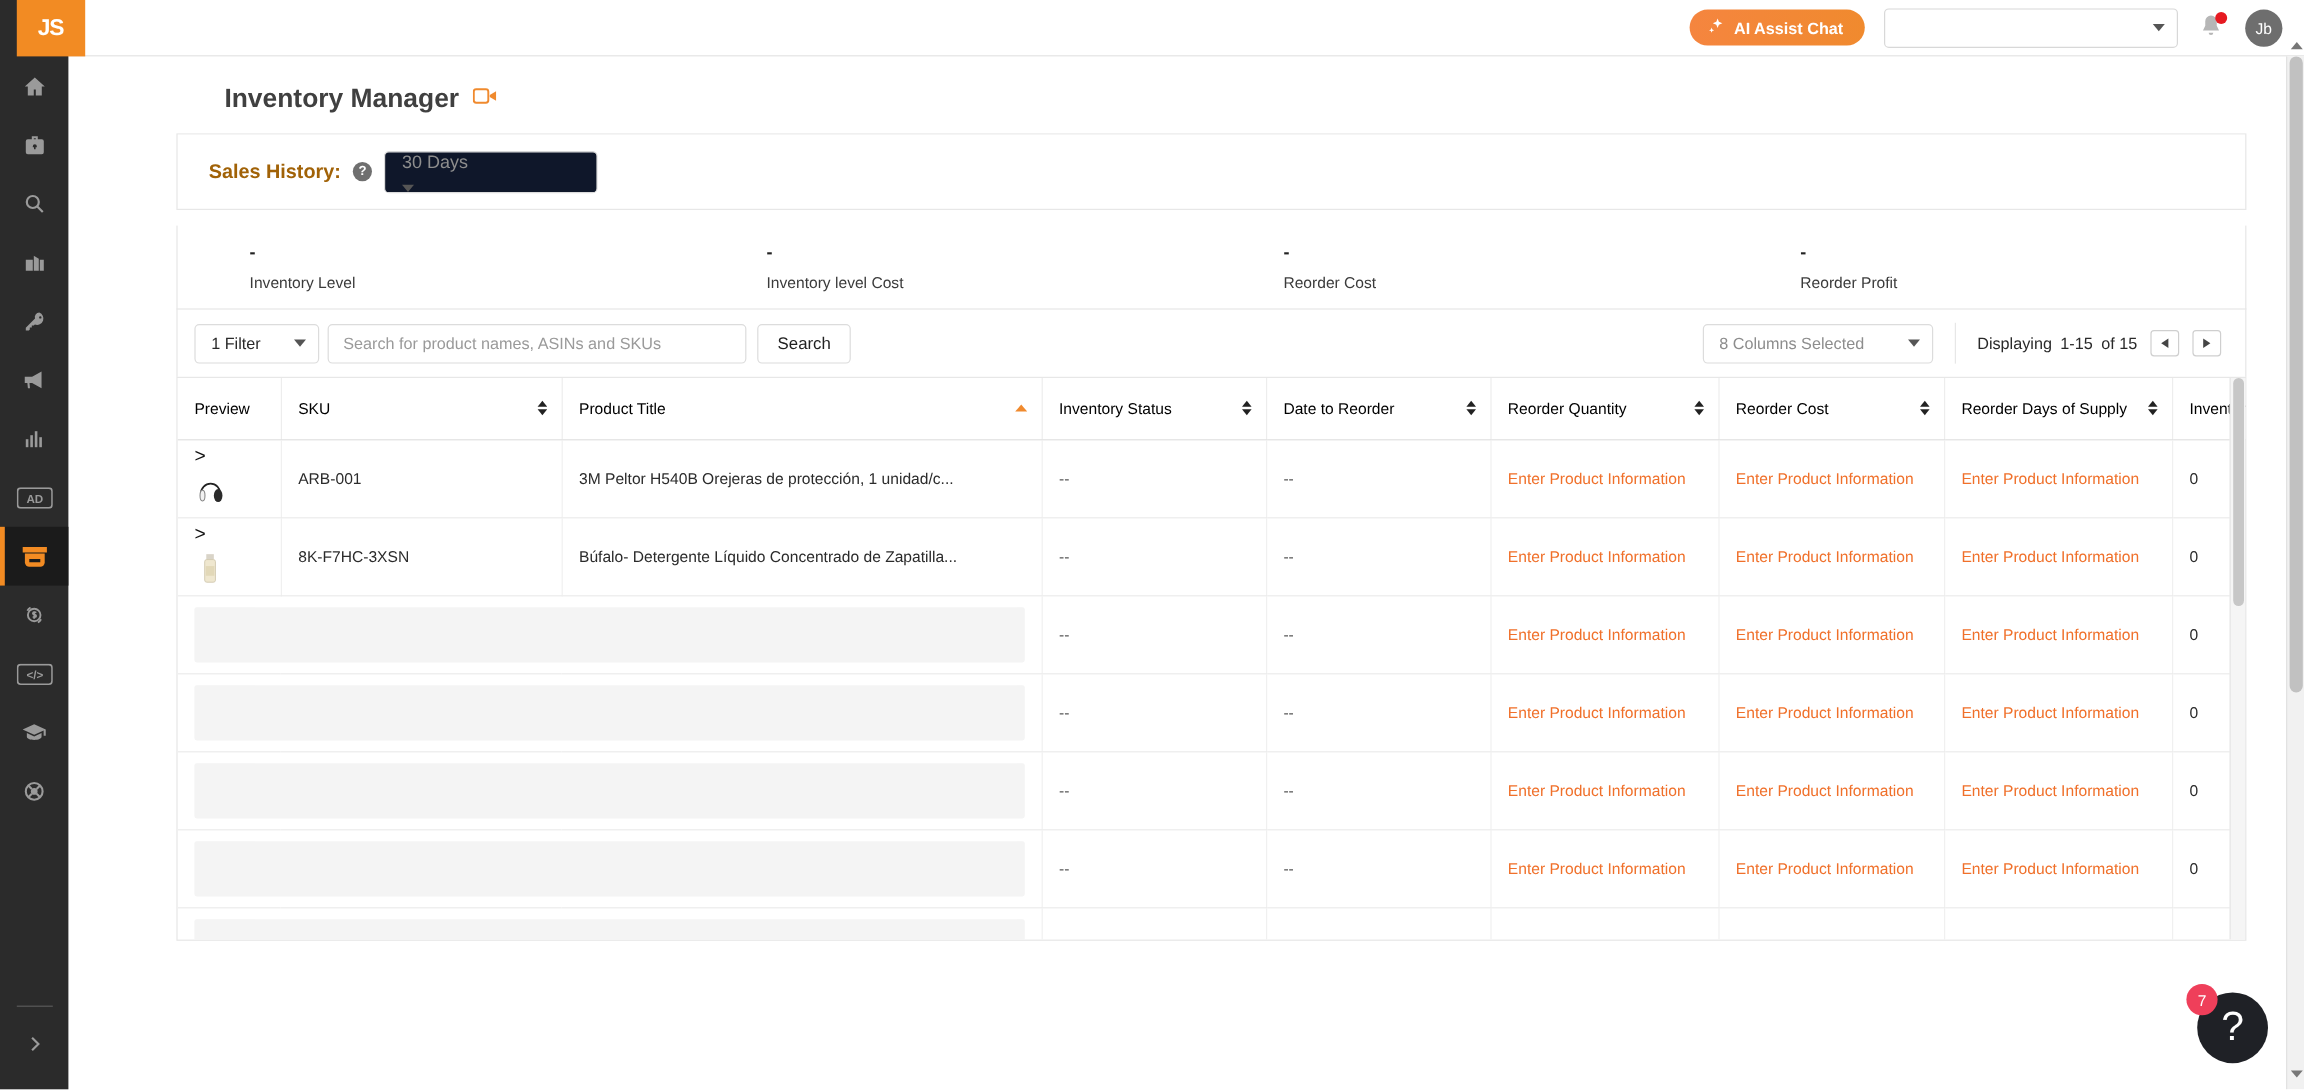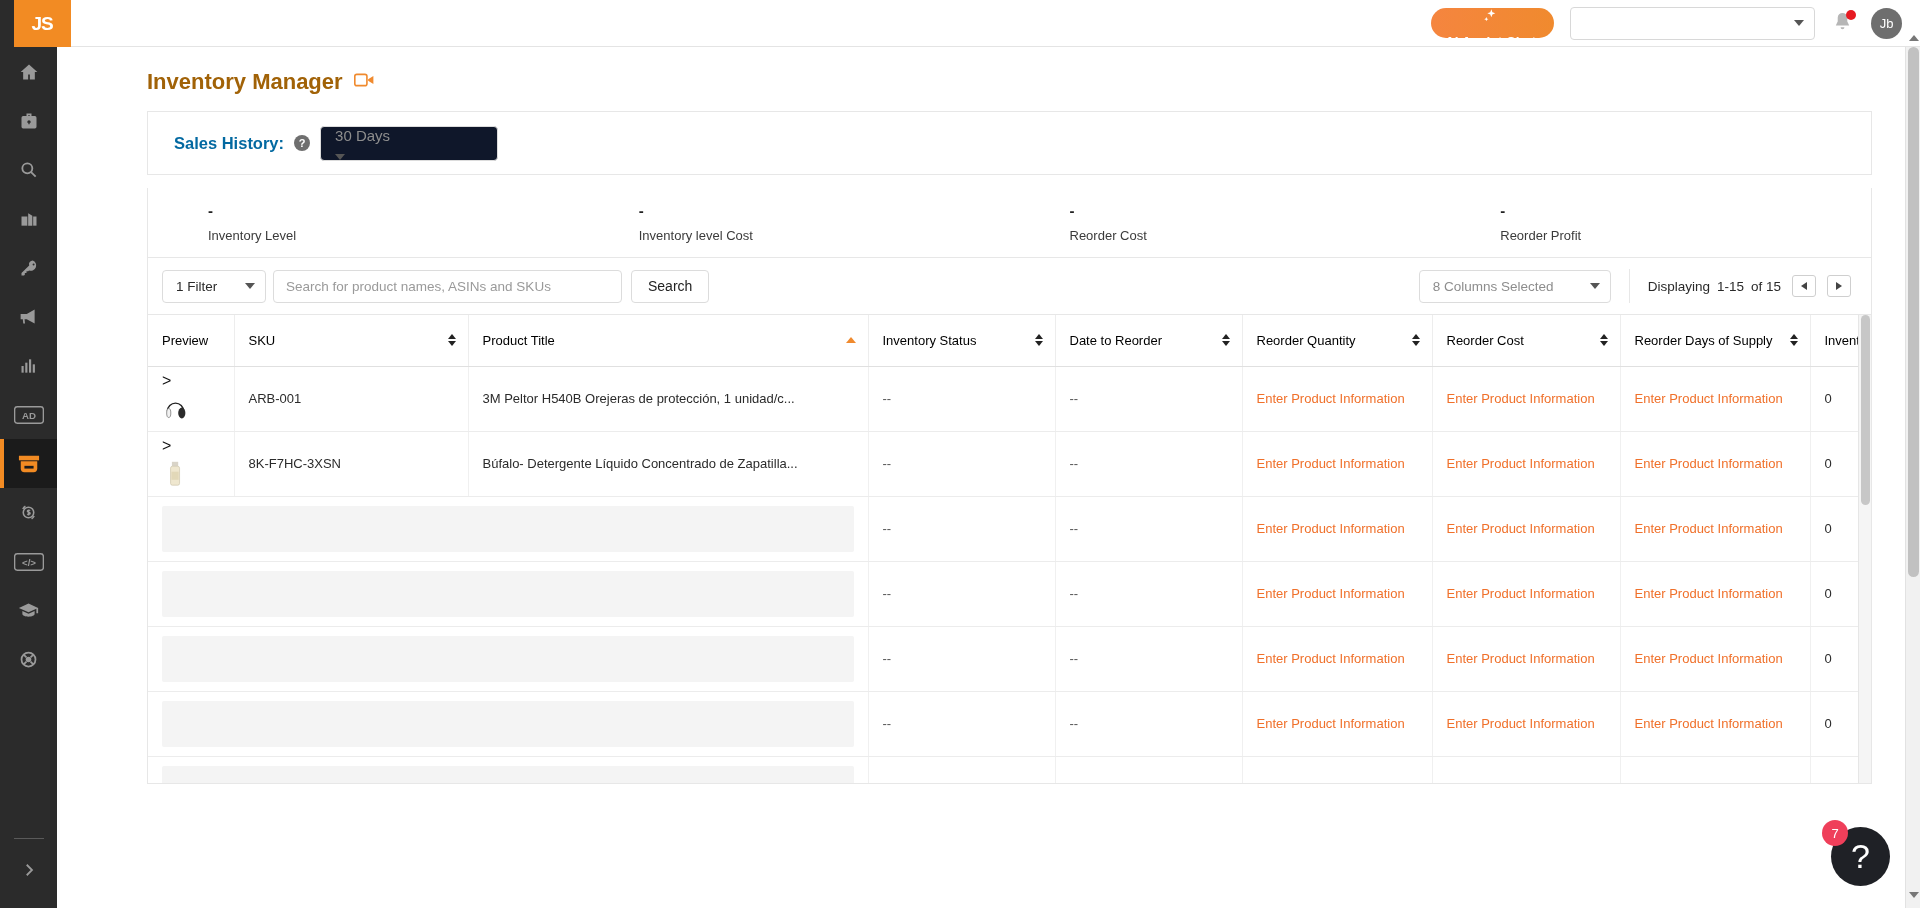--- a/index.html
+++ b/index.html
@@ -46,45 +46,44 @@
     display: flex; align-items: center; justify-content: flex-end;
     padding-right: 18px; gap: 16px;
   }
   .ai-btn {
     background: linear-gradient(90deg,#f5853f,#f08a2e);
     color: #fff; border: none; border-radius: 20px;
     height: 30px; padding: 0 18px 0 14px;
     font-size: 13.5px; font-weight: bold; cursor: pointer;
     display: flex; align-items: center; gap: 7px;
     font-family: "Liberation Sans", sans-serif;
-    flex-direction: column;
   }
   .select-box {
     width: 245px; height: 33px; border: 1px solid #d8d8d8; border-radius: 4px;
     background: #fff; display: flex; align-items: center; justify-content: flex-end;
     padding-right: 10px; cursor: pointer;
   }
   .caret { width: 0; height: 0; border-left: 5px solid transparent; border-right: 5px solid transparent; border-top: 6px solid #555; }
   .bell { position: relative; width: 24px; height: 24px; cursor: pointer; }
   .bell .dot { position: absolute; right: -1px; top: -1px; width: 10px; height: 10px; border-radius: 50%; background: #e61a21; }
   .avatar {
     width: 31px; height: 31px; border-radius: 50%; background: #6e6e6e;
     color: #fff; font-size: 13px; display: flex; align-items: center; justify-content: center;
     cursor: pointer;
   }
 
   .page-title-row { padding: 22px 0 16px 90px; display: flex; align-items: center; gap: 11px; }
-  .page-title { font-size: 22px; color: #a16207; font-weight: bold; }
+  .page-title { font-size: 22px; color: #404040; font-weight: bold; margin-left: 40px; }
 
   .content { flex: 1; padding: 0 48px 0 90px; overflow: hidden; }
 
   .panel { background: #fff; border: 1px solid #e7e7e7; }
 
   .sales-history { height: 64px; display: flex; align-items: center; padding-left: 26px; gap: 10px; }
-  .sh-label { font-size: 16.5px; font-weight: bold; color: #0369a1; }
+  .sh-label { font-size: 16.5px; font-weight: bold; color: #a16207; }
   .help-dot {
     width: 16px; height: 16px; border-radius: 50%; background: #6f6f6f; color: #fff;
     font-size: 11px; font-weight: bold; display: flex; align-items: center; justify-content: center;
   }
   .dd {
     border: 1px solid #dcdcdc; border-radius: 4px; height: 35px; min-width: 178px;
     display: flex; align-items: flex-start; justify-content: space-between;
     padding: 0 12px 0 14px; font-size: 15px; color: #8d8d8d; cursor: pointer; background:#0f172a;flex-direction:column;
   }
 

